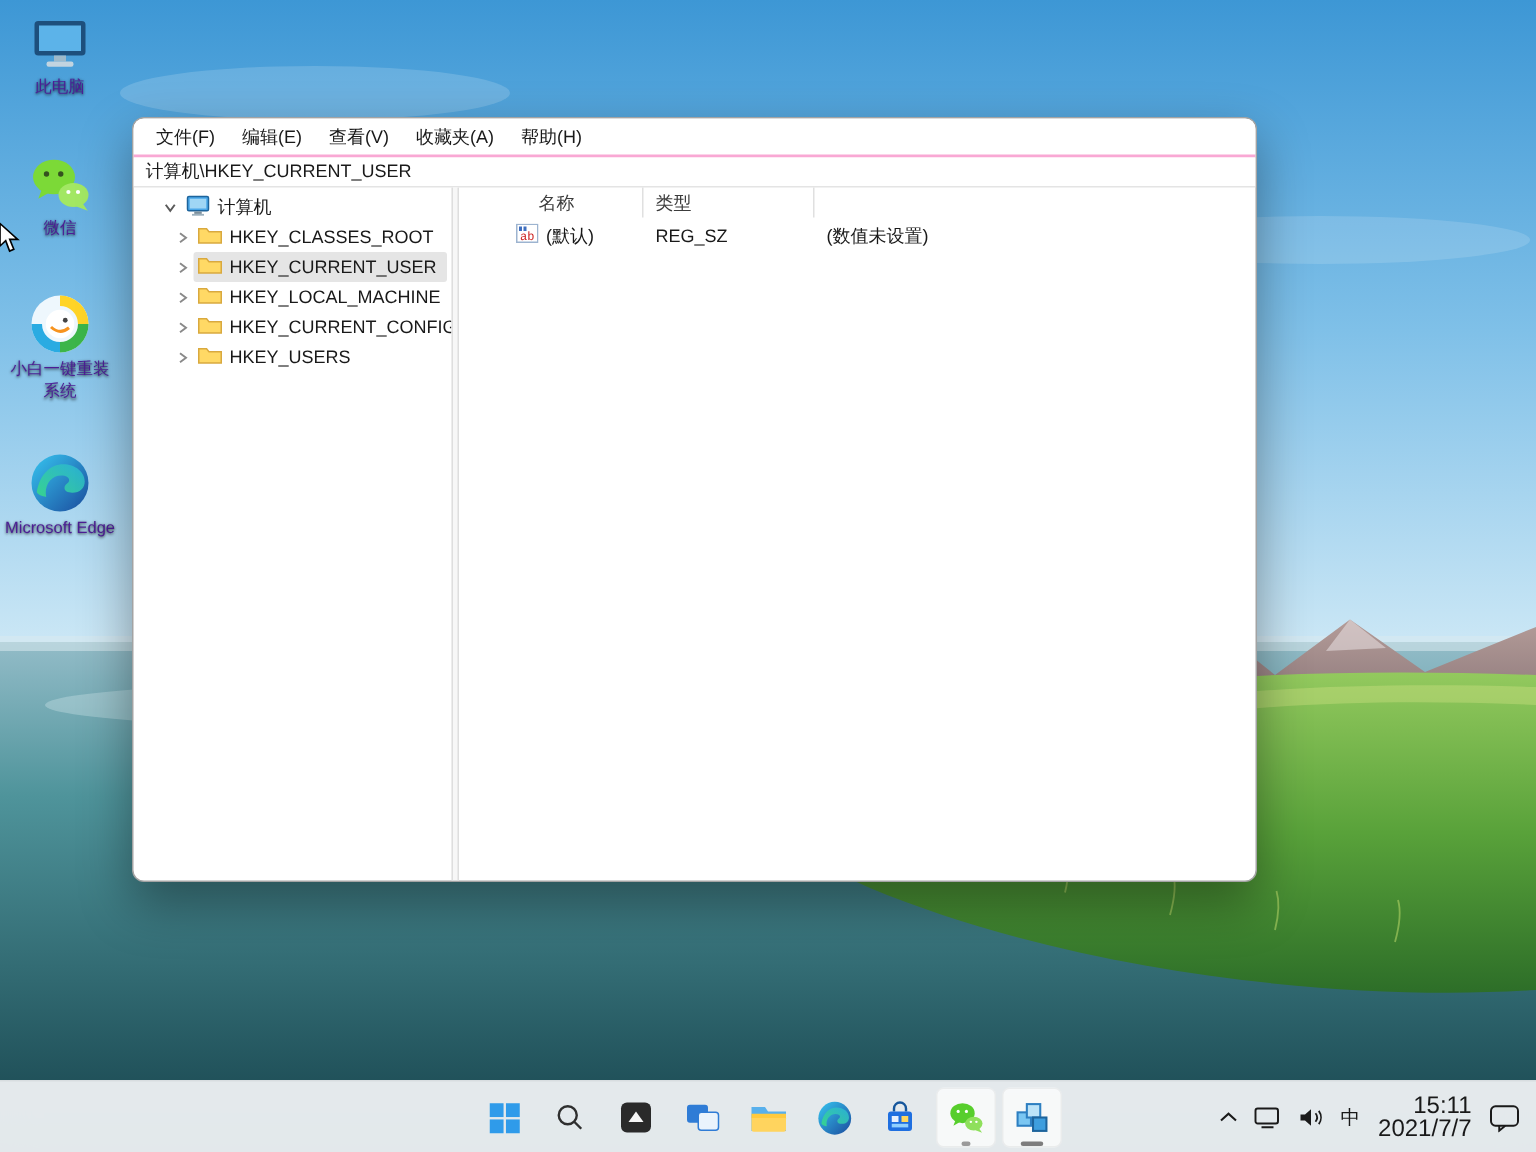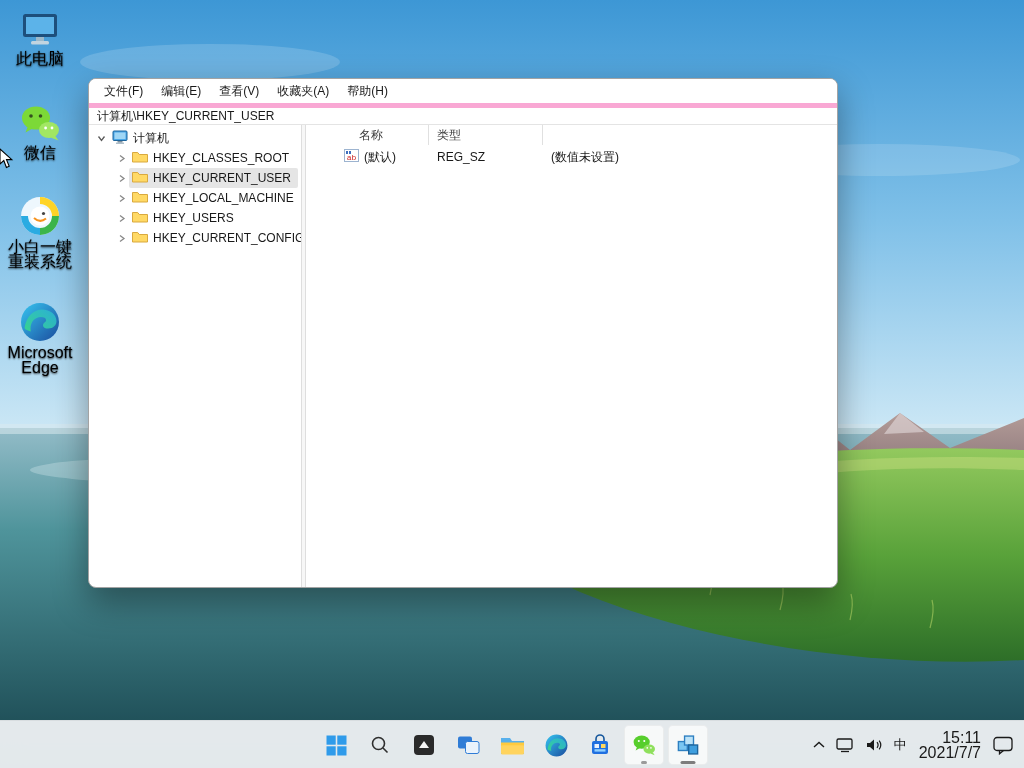--- a/index.html
+++ b/index.html
@@ -2,37 +2,37 @@
 <html><head>
 <meta charset="utf-8">
 <style>
   *{box-sizing:border-box;margin:0;padding:0;}
   body{width:1024px;height:768px;overflow:hidden;font-family:"Liberation Sans","DejaVu Sans",sans-serif;}
   .screen{position:relative;width:1024px;height:768px;overflow:hidden;background:#4aa0d8;}
   .wallpaper{position:absolute;inset:0;}
   
   .dicon{position:absolute;width:76px;display:flex;flex-direction:column;align-items:center;gap:3px;cursor:default;}
   .dicon .glyph{height:42px;display:flex;align-items:flex-end;justify-content:center;}
-  .dicon .lbl{color:#000000;font-size:16px;line-height:15px;text-align:center;text-shadow:0 1px 2px rgba(0,0,0,.8);}
+  .dicon .lbl{color:#4c1d95;font-size:11px;line-height:15px;text-align:center;text-shadow:0 1px 2px rgba(0,0,0,.8);}
   .cursor{position:absolute;left:-2px;top:148px;}
   
   .win{position:absolute;left:88px;top:78px;width:750px;height:510px;background:#fff;border:1px solid #a3a3a3;border-radius:8px;box-shadow:0 14px 34px rgba(0,0,0,.38);display:flex;flex-direction:column;overflow:hidden;}
   .titlebar{height:28px;flex:0 0 28px;display:flex;align-items:center;background:#fff;}
   .titlebar .ticon{margin:0 8px 0 10px;display:flex;}
   .title{font-size:12px;color:#191919;}
   .wctrl{margin-left:auto;display:flex;height:100%;}
   .wbtn{width:46px;height:100%;display:flex;align-items:center;justify-content:center;}
   .menubar{height:24px;flex:0 0 24px;display:flex;align-items:center;padding-left:6px;background:#fff;}
   .mitem{font-size:12px;color:#191919;padding:3px 9px;border-radius:3px;}
-  .addr{height:22px;flex:0 0 22px;border-top:5px solid #f9a8d4;border-bottom:1px solid #e4e4e4;display:flex;}
+  .addr{height:22px;flex:0 0 22px;border-top:2px solid #f9a8d4;border-bottom:1px solid #e4e4e4;display:flex;}
   .addr input{flex:1;border:0;outline:0;font:12px "Liberation Sans","DejaVu Sans",sans-serif;padding:0 8px;color:#191919;background:#fff;}
   .wbody{flex:1;display:flex;min-height:0;}
   .tree{width:212px;flex:0 0 212px;overflow:hidden;padding-top:3px;}
   .splitter{width:5px;flex:0 0 5px;border-left:1px solid #dedede;border-right:1px solid #dedede;background:#f7f7f7;}
-  .trow{height:20px;display:flex;align-items:center;font-size:12px;color:#191919;padding-left:4px;}
+  .trow{height:20px;display:flex;align-items:center;font-size:12px;color:#191919;padding-left:16px;}
   .trow.child{padding-left:24px;text-align:right;}
   .chev{width:16px;flex:0 0 16px;display:flex;justify-content:center;align-items:center;}
   .titem{display:flex;align-items:center;gap:5px;padding:2px 7px 2px 3px;border-radius:2px;}
   .titem.sel{background:#e5e5e5;}
   .list{flex:1;display:flex;flex-direction:column;min-width:0;}
   .lhead{height:20px;flex:0 0 20px;display:flex;font-size:12px;color:#3c3c3c;}
   .hc{display:flex;align-items:center;padding-left:8px;border-right:1px solid #e0e0e0;}
   .c-name{width:123px;flex:0 0 123px;justify-content:center;}
   .c-type{width:114px;flex:0 0 114px;}
   .c-data{flex:1;border-right:none;}
@@ -241,34 +241,34 @@
         <div class="trow child">
           <span class="chev">
               <svg width="9" height="9">
                 <path d="M3 1.5 L7 4.5 L3 7.5" fill="none" stroke="#8a8a8a" stroke-width="1.3"></path>
               </svg>
             </span>
           <span class="titem">
               <span><svg width="16" height="13">
                   <path d="M0.5 2.5 h5.2 l1.6 2 h8.2 v7.5 h-15 z" fill="#ffd965" stroke="#d9a93f"></path>
                 </svg></span>
-              <span>HKEY_USERS</span>
+              <span>HKEY_CURRENT_CONFIG</span>
             </span>
         </div>
         <div class="trow child">
           <span class="chev">
               <svg width="9" height="9">
                 <path d="M3 1.5 L7 4.5 L3 7.5" fill="none" stroke="#8a8a8a" stroke-width="1.3"></path>
               </svg>
             </span>
           <span class="titem">
               <span><svg width="16" height="13">
                   <path d="M0.5 2.5 h5.2 l1.6 2 h8.2 v7.5 h-15 z" fill="#ffd965" stroke="#d9a93f"></path>
                 </svg></span>
-              <span>HKEY_CURRENT_CONFIG</span>
+              <span>HKEY_USERS</span>
             </span>
         </div>
       </div>
 
       <div class="splitter"></div>
 
       <div class="list">
         <div class="lhead">
           <div class="hc c-name">
               <span>名称</span>

